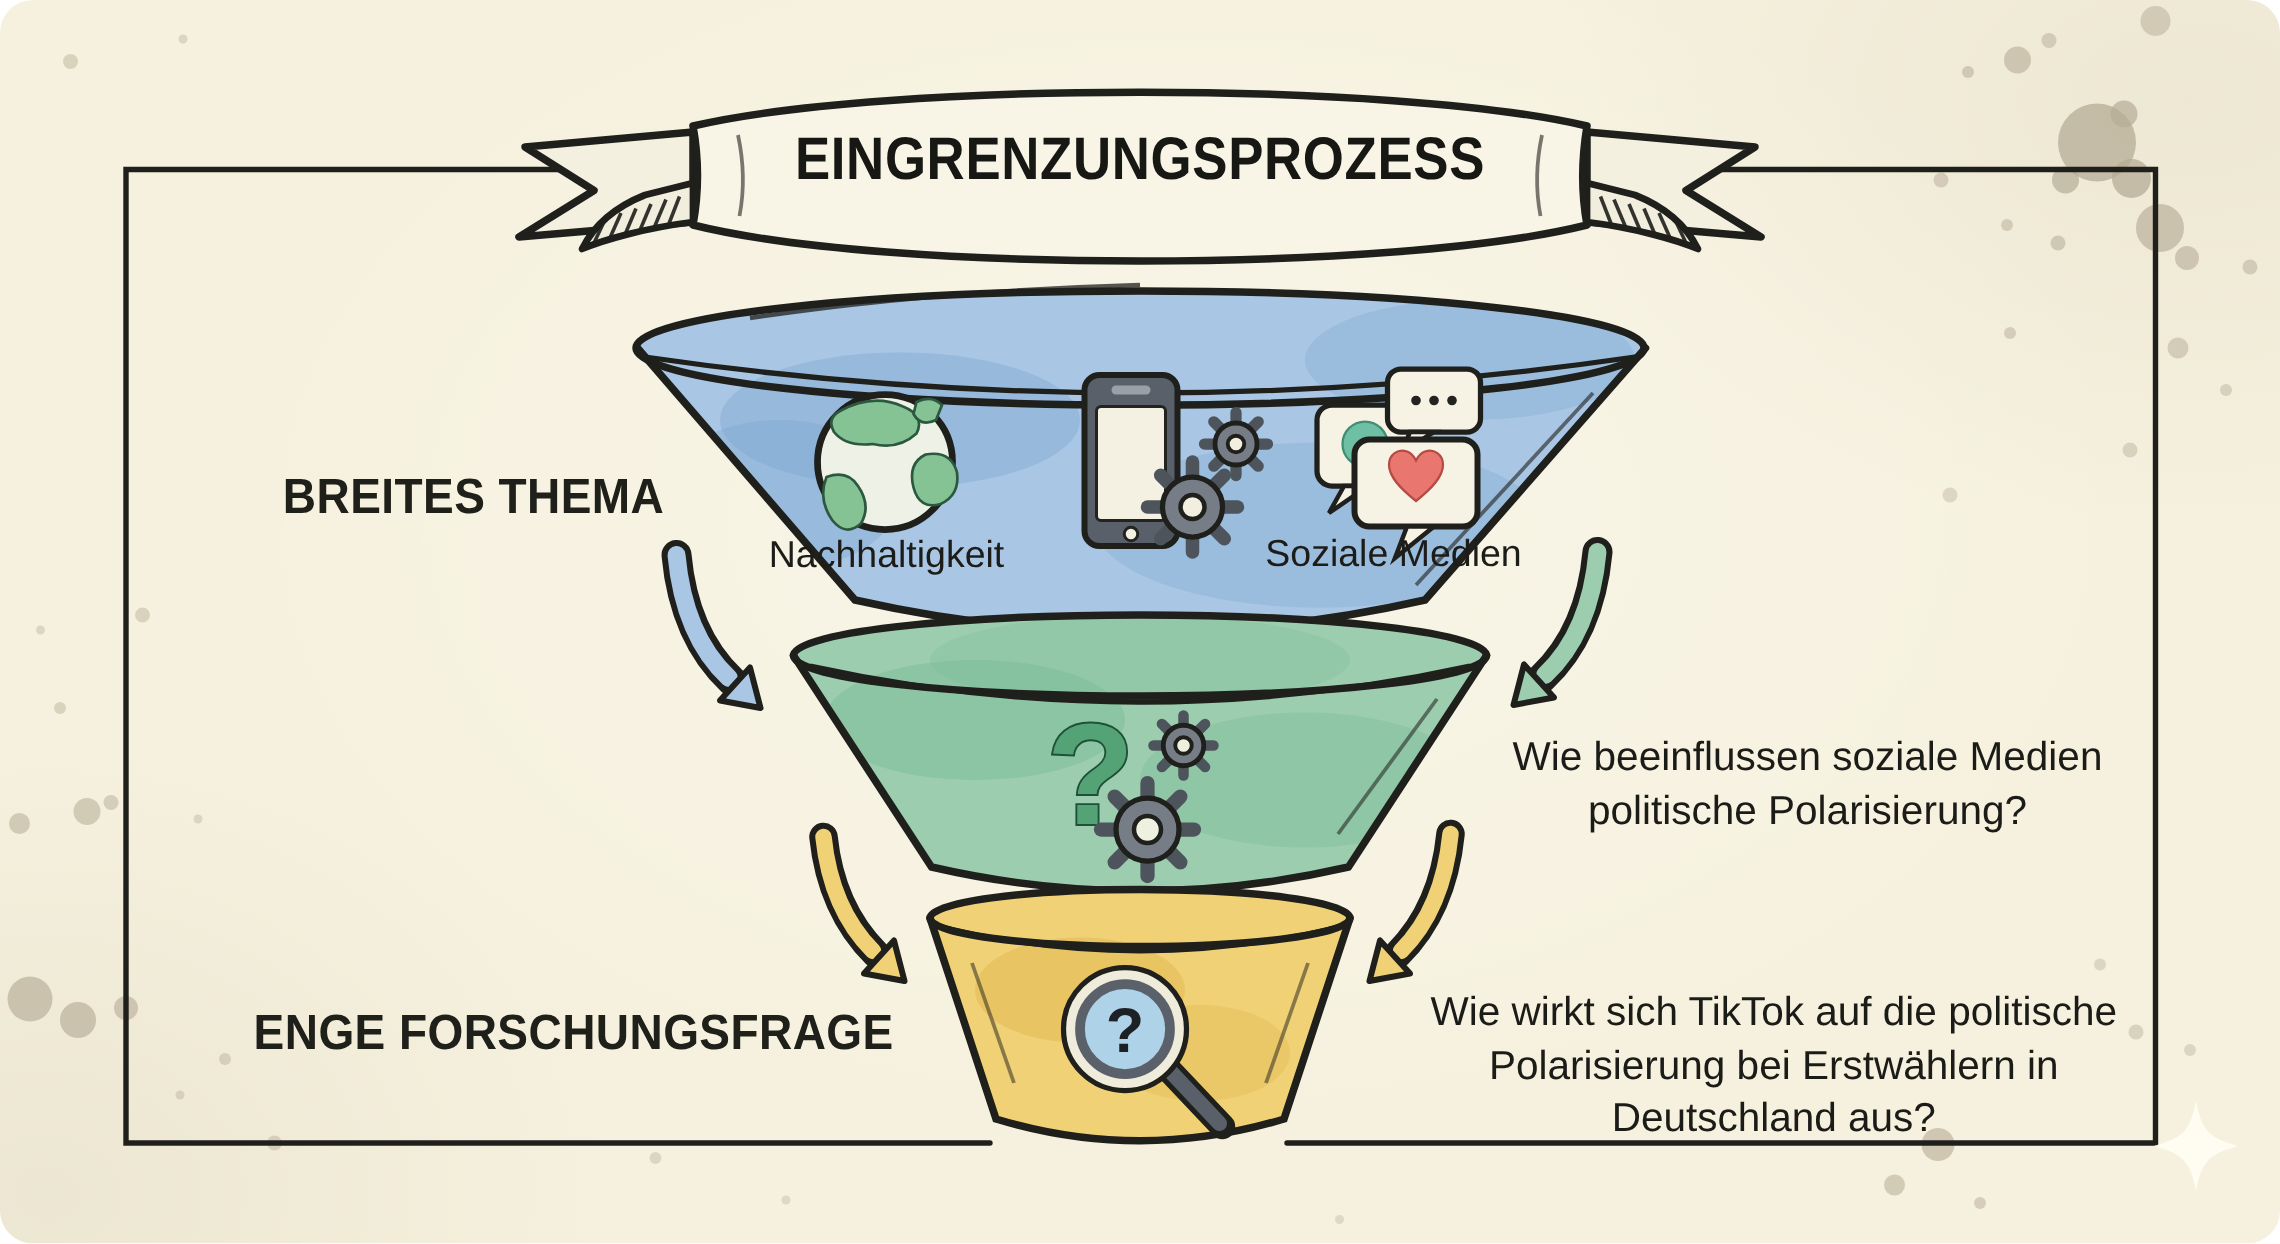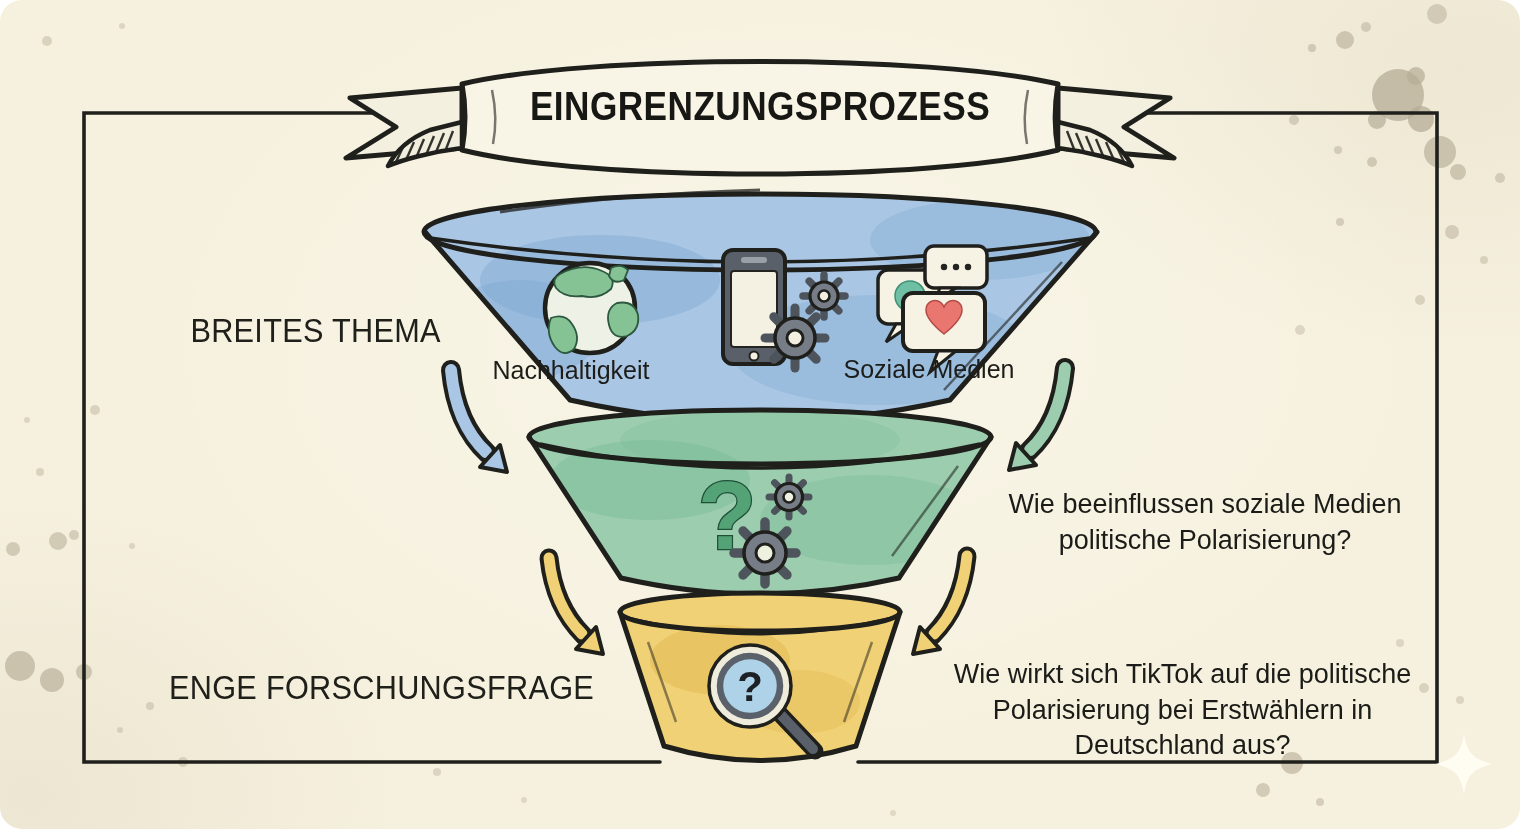--- a/index.html
+++ b/index.html
@@ -14,33 +14,33 @@
   }
   .art{position:absolute;left:0;top:0;width:1520px;height:829px;}
   .txt{position:absolute;box-sizing:border-box;}
   .banner-title{
     left:470px;top:76px;width:580px;height:60px;line-height:60px;text-align:center;
     font-size:40px;font-weight:800;letter-spacing:0.5px;color:#171714;
     transform:scaleX(0.88);transform-origin:50% 50%;white-space:nowrap;
   }
   .stage-label{
     display:flex;align-items:center;justify-content:center;text-align:center;
-    font-size:33px;font-weight:400;color:#20201b;letter-spacing:0.3px;white-space:nowrap;
+    font-size:33px;font-weight:700;color:#20201b;letter-spacing:0.3px;white-space:nowrap;
   }
   .stage-label .lbl{display:inline-block;transform:scaleX(0.93);}
   .blob{position:absolute;left:0;top:0;width:100%;height:100%;z-index:-1;
     border-radius:46% 54% 58% 42% / 62% 48% 55% 42%;}
   .blob.b1{background:#aac8e9;box-shadow:0 0 14px 6px rgba(170,200,233,0.75);transform:rotate(-0.6deg);}
   .blob.b2{background:#a9d7bf;box-shadow:0 0 14px 6px rgba(169,215,191,0.75);border-radius:55% 45% 48% 52% / 55% 60% 42% 50%;transform:rotate(0.4deg);}
   .blob.b3{background:#f3dd8a;box-shadow:0 0 14px 6px rgba(243,221,138,0.8);border-radius:48% 52% 55% 45% / 52% 45% 58% 48%;transform:rotate(-0.5deg);}
   .sl1{left:150px;top:300px;width:332px;height:62px;}
   .sl2{left:162px;top:488px;width:368px;height:62px;}
   .sl3{left:146px;top:656px;width:472px;height:64px;text-align:center;}
   .item-label{font-size:25px;font-weight:500;color:#1c1c18;text-align:center;white-space:nowrap;}
-  .il1{left:471px;top:356px;width:200px;}
+  .il1{left:491px;top:356px;width:200px;}
   .il2{left:657px;top:375px;width:200px;}
   .il3{left:819px;top:355px;width:220px;}
   .question{font-size:27px;font-weight:500;color:#1b1b17;text-align:center;line-height:1.32;}
   .q1{left:985px;top:487px;width:440px;}
   .q2{left:950px;top:657px;width:465px;}
 </style>
 </head>
 <body>
 
 <div class="canvas">

